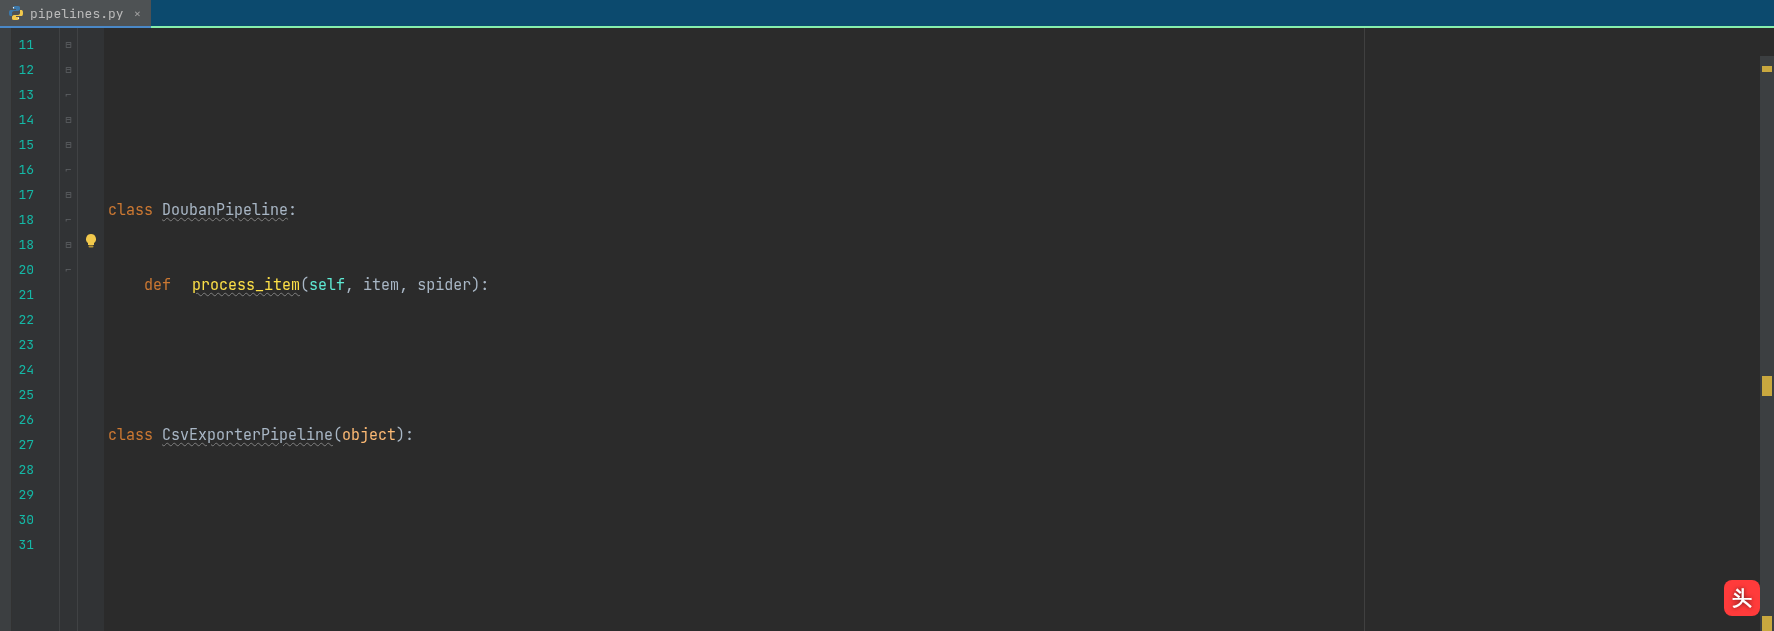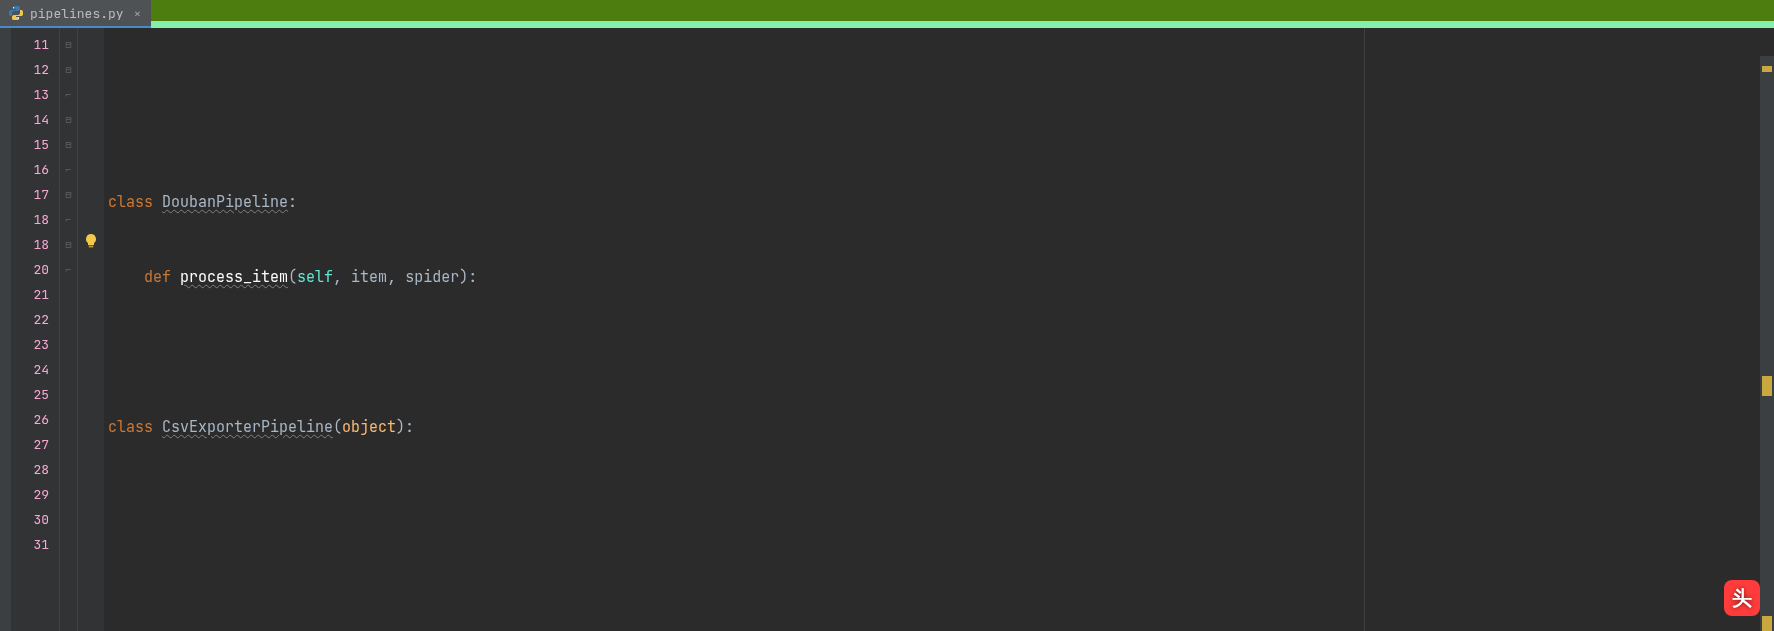--- a/index.html
+++ b/index.html
@@ -1,62 +1,62 @@
 <!DOCTYPE html>
 <html><head>
 <meta charset="utf-8">
 <style>
 * { margin:0; padding:0; box-sizing:border-box; }
 body {
   background:#2b2b2b; font-family:"JetBrains Mono","Consolas",monospace;
   font-size:15px; overflow:hidden; width:1774px; height:631px;
   position:relative; color:#a9b7c6;
 }
-.tab-bar { height:28px; background:#4d7c0f; display:flex; border-bottom:7px solid #86efac; }
+.tab-bar { height:28px; background:#0c4a6e; display:flex; border-bottom:2px solid #86efac; }
 .tab {
   display:flex; align-items:center; gap:6px; padding:0 10px 0 8px;
   background:#4e5254; border-bottom:2px solid #4a88c7; height:28px;
   font-size:13px; color:#bbbbbb;
 }
 .tab .py-icon {
   width:16px; height:16px; display:flex; align-items:center; justify-content:center;
 }
 .tab .close { color:#a0a0a0; font-size:13px; margin-left:4px; cursor:pointer; }
 .editor { display:flex; height:calc(100% - 28px); position:relative; }
 .sidebar-strip { width:12px; background:#3c3f41; border-right:1px solid #323232; }
 .gutter {
-  width:48px; background:#313335; text-align:right; padding-right:10px;
-  color:#f9a8d4; font-size:13px; line-height:25px; padding-top:4px;
+  width:48px; background:#313335; text-align:right; padding-right:25px;
+  color:#14b8a6; font-size:13px; line-height:25px; padding-top:4px;
   border-right:1px solid #404244;
 }
 .fold-gutter { width:18px; background:#313335; line-height:25px; padding-top:4px; border-right:1px solid #404244; }
 .fold-mark { color:#606366; font-size:10px; text-align:center; }
 .bulb-gutter { width:26px; background:#313335; line-height:25px; padding-top:4px; position:relative; }
 .bulb {
   position:absolute; left:4px; width:18px; height:18px; display:flex;
   align-items:center; justify-content:center;
 }
-.code { flex:1; line-height:25px; padding-top:12px; padding-left:4px; white-space:pre; position:relative; overflow:hidden; }
+.code { flex:1; line-height:25px; padding-top:20px; padding-left:4px; white-space:pre; position:relative; overflow:hidden; }
 .code .line { height:25px; position:relative; }
 .hard-wrap { position:absolute; top:0; bottom:0; left:1260px; width:1px; background:#404040; }
 .scroll-mark { position:absolute; right:0; width:14px; background:#3c3f41; top:28px; bottom:0; }
 .scroll-mark .warn { position:absolute; right:2px; width:10px; height:6px; background:#c9a83f; }
 .overlay-brand {
   position:absolute; right:14px; bottom:8px; color:#ffffff;
   font-family:"Microsoft YaHei","PingFang SC",sans-serif;
   font-size:34px; font-weight:700; display:flex; align-items:center; gap:10px;
   text-shadow:0 0 4px rgba(0,0,0,.6);
 }
 .overlay-brand .logo { font-size:30px; }
 
 .kw { color:#cc7832; }
 .bi { color:#fdba74; }
 .self { color:#5eead4; }
 .wavy { text-decoration:underline wavy #808080; text-decoration-thickness:1px; text-underline-offset:2px; }
-.fn { color:#ffffff; }
+.fn { color:#fde047;margin-left:12px; }
 .cls { }
 </style>
 </head>
 <body>
 
 <div class="tab-bar">
   <div class="tab">
     <span class="py-icon">
       <svg width="16" height="16" viewBox="0 0 16 16">
           <path fill="#3c78aa" d="M7 1c-2 0-2 1-2 2v1h3v1H3c-1 0-2 0-2 3s1 3 2 3h1V8c0-1 1-2 2-2h4c1 0 2-1 2-2V3c0-1 0-2-2-2H7z"></path>

